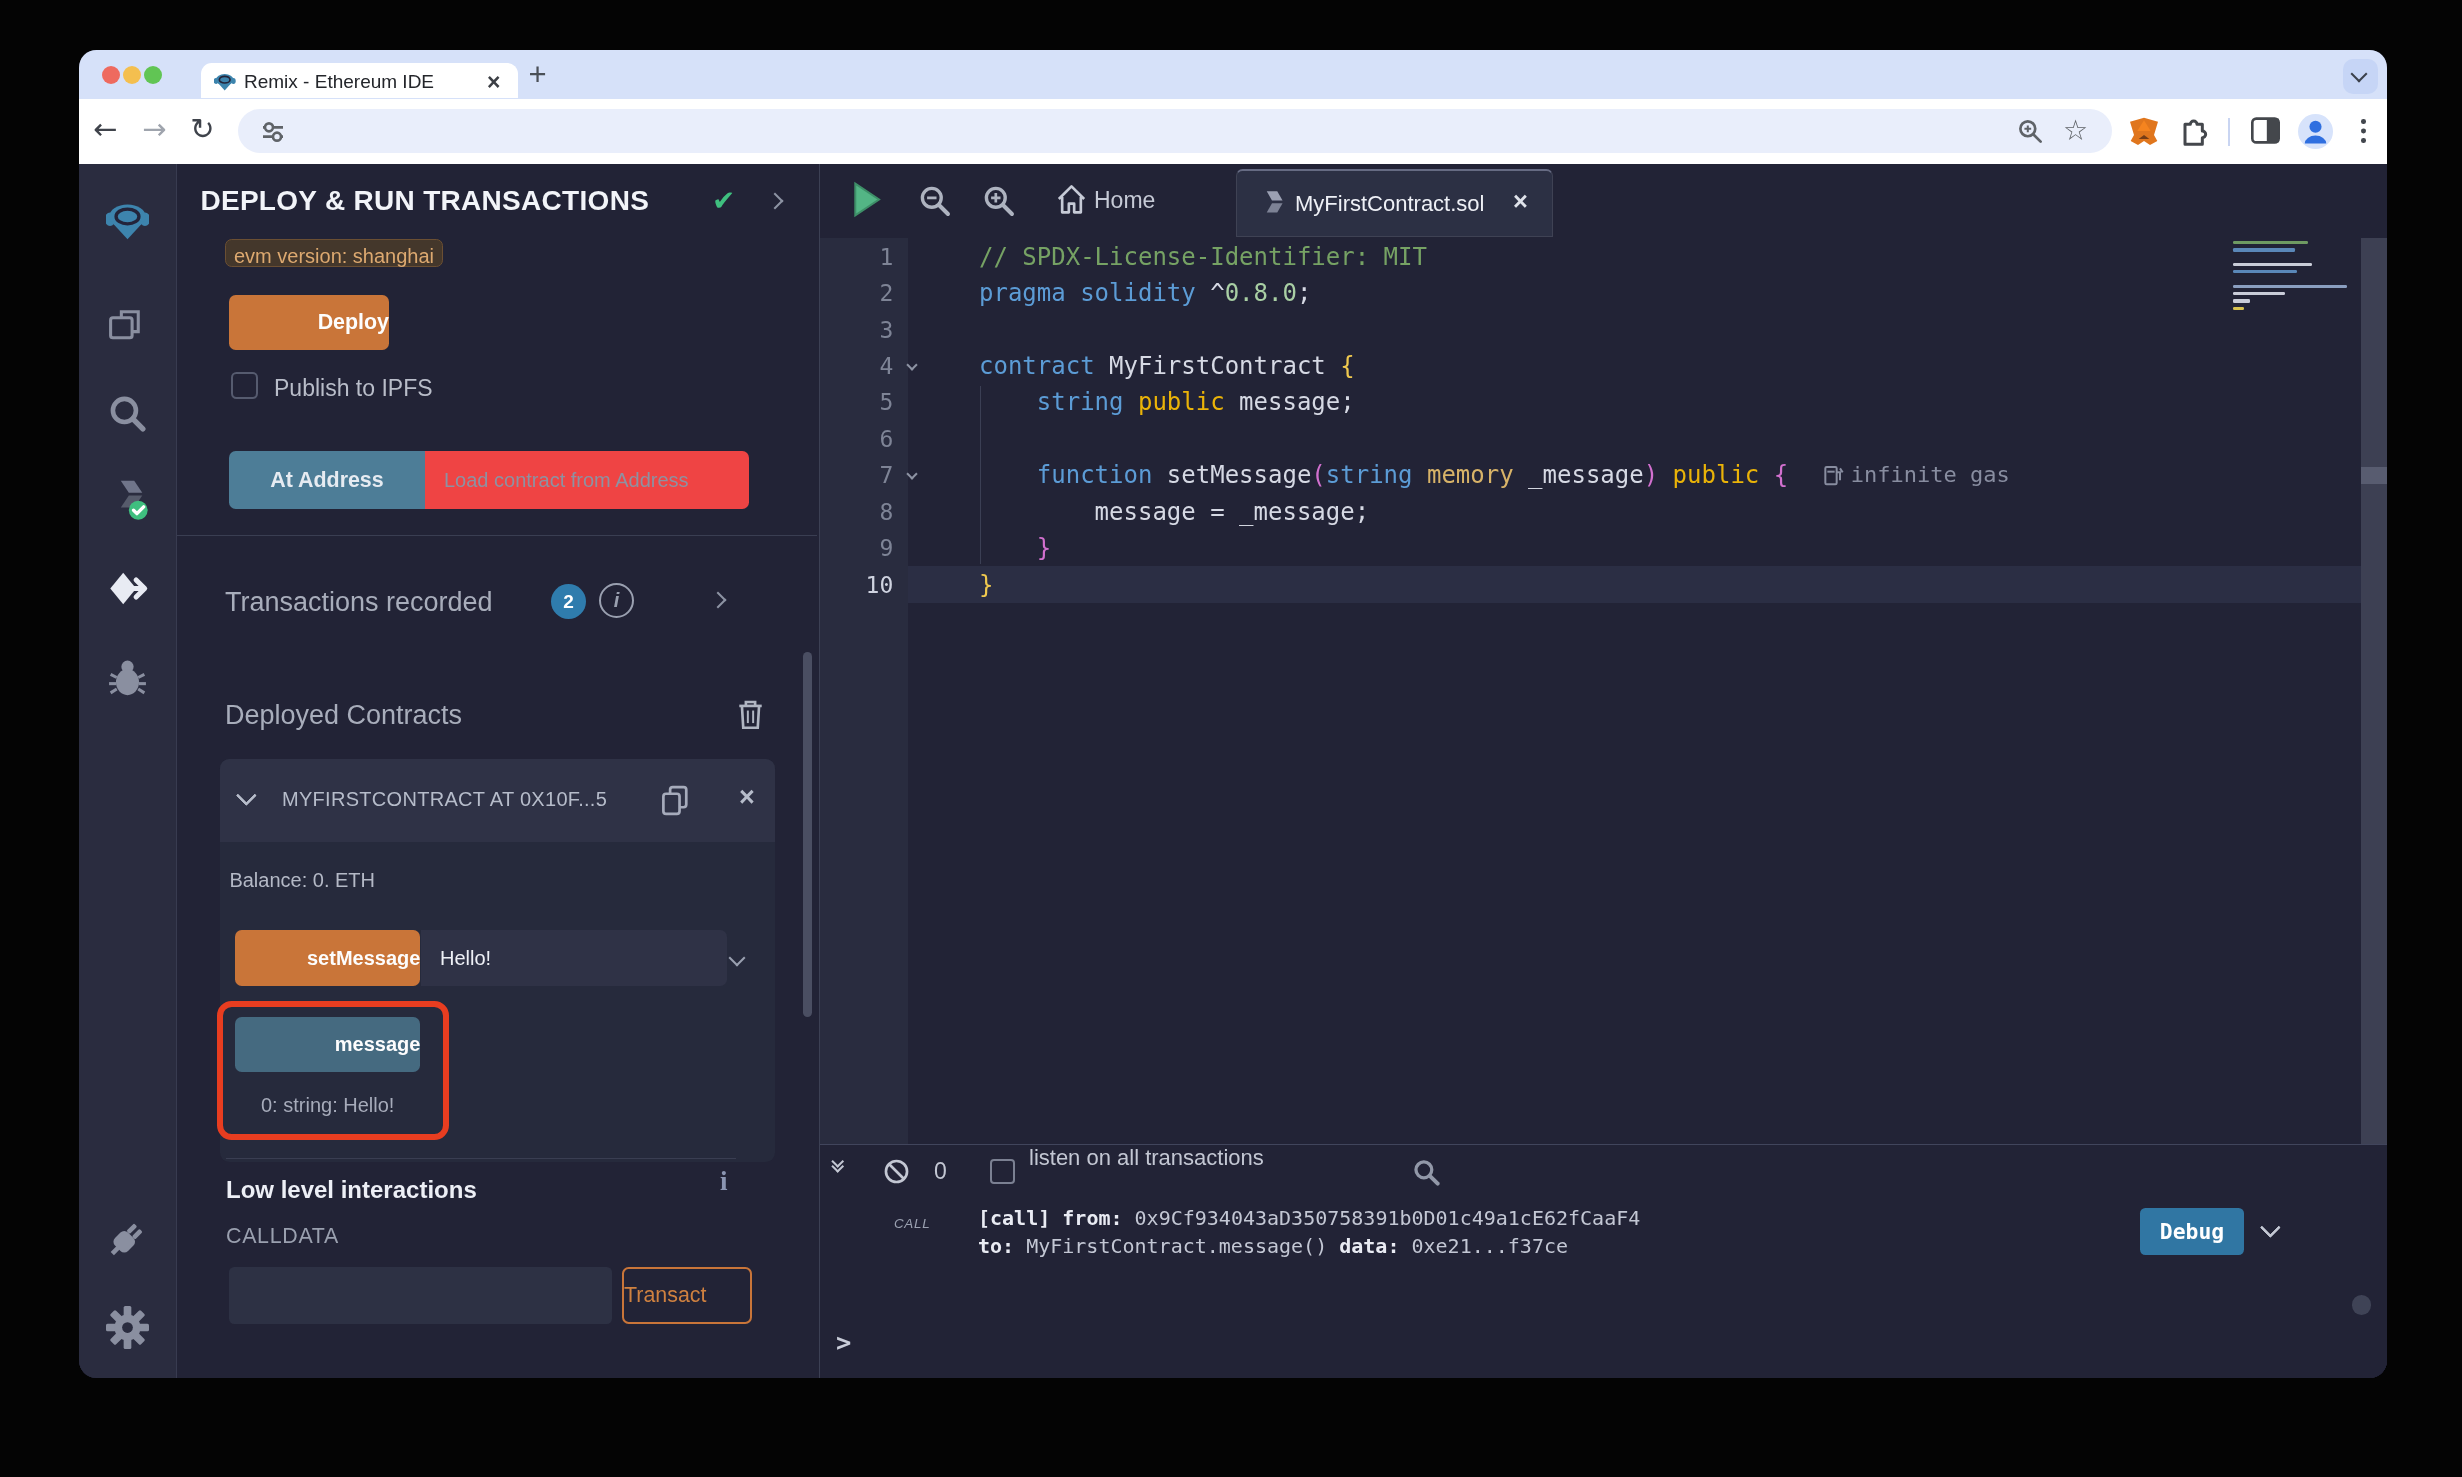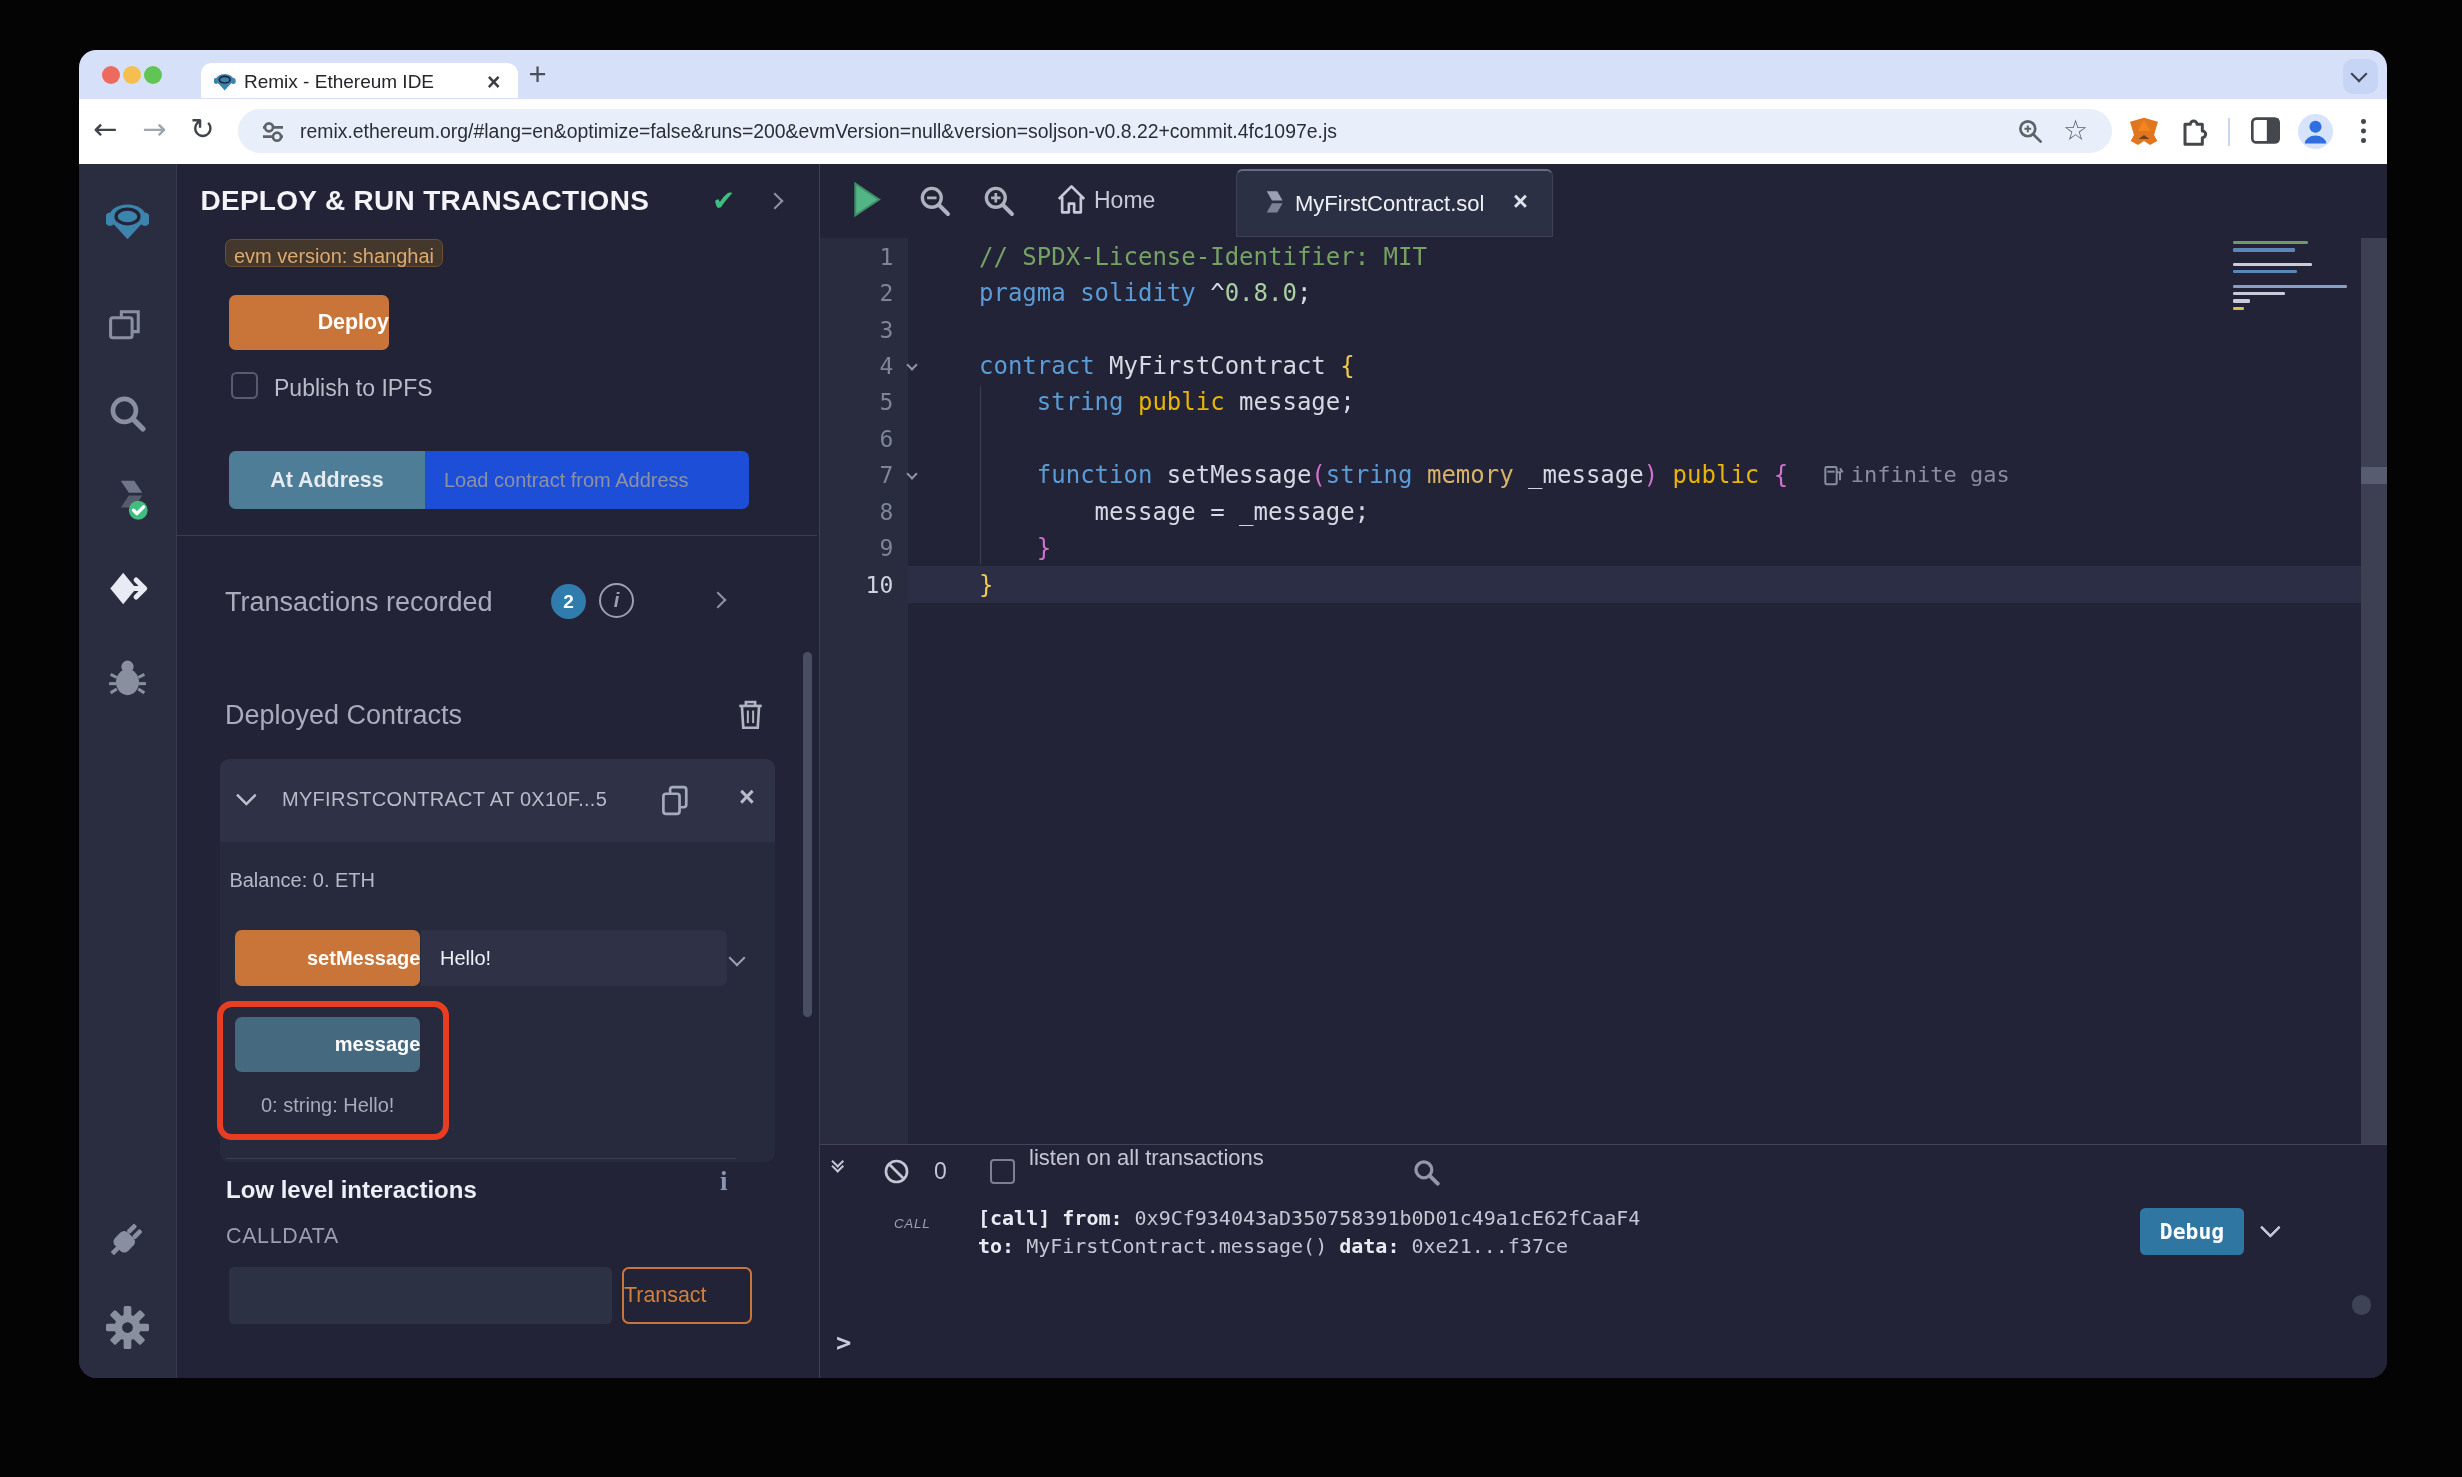--- a/index.html
+++ b/index.html
@@ -31,21 +31,21 @@
   .railicon{position:absolute;left:27.4px;width:43px;height:43px}
   
   #panel{position:absolute;left:98px;top:114px;width:640px;height:1214px;background:#222336}
   #panel-title{position:absolute;left:23.4px;top:21.4px;font-size:28px;font-weight:700;color:#f2f4f9;letter-spacing:0.3px;white-space:nowrap}
   #evm-badge{position:absolute;left:48px;top:75px;width:218px;height:28px;background:#44372b;border:1.3px solid #6b4f33;border-radius:6.7px;color:#dda970;font-size:20px;text-align:center;line-height:33px;white-space:nowrap}
   .btn{display:block;text-align:right;color:#fdfdfd;font-weight:700;border:none;cursor:pointer}
   #deploy-btn{position:absolute;left:52px;top:131px;width:160px;height:55px;background:#c97539;border-radius:6.7px;font-size:21.4px;line-height:55px}
   #publish-box{position:absolute;left:54px;top:208px;width:27px;height:27px;border:2px solid #565b6f;border-radius:5.4px;background:transparent}
   #publish-label{position:absolute;left:97px;top:211px;font-size:23px;color:#b9bdc9}
   #ataddr-btn{position:absolute;left:52px;top:287px;width:196px;height:58px;background:#4d7d97;border-radius:6.7px 0 0 6.7px;font-size:21.4px;line-height:58px;color:#e6ebf1;font-weight:600;text-align:center}
-  #ataddr-input{position:absolute;left:248px;top:287px;width:324px;height:58px;background:#1d4ed8;border:none;border-radius:0 6.7px 6.7px 0;color:#e6ebf1;font-size:20px;padding-left:19px;outline:none}
+  #ataddr-input{position:absolute;left:248px;top:287px;width:324px;height:58px;background:#ef4444;border:none;border-radius:0 6.7px 6.7px 0;color:#e6ebf1;font-size:20px;padding-left:19px;outline:none}
   #ataddr-input::placeholder{color:#8d92a2}
   .hdivider{position:absolute;height:1.3px;background:#3a3e52}
   #tx-label{position:absolute;left:48px;top:423px;font-size:27px;color:#a8adbb}
   #tx-badge{position:absolute;left:374px;top:420px;width:35px;height:35px;border-radius:50%;background:#2f7cad;color:#fff;font-size:19px;font-weight:700;text-align:center;line-height:35px}
   #tx-info{position:absolute;left:422px;top:419px;width:35px;height:35px;border:2px solid #9aa0b0;border-radius:50%;color:#9aa0b0;font-size:20px;font-weight:700;text-align:center;line-height:31px;font-style:italic}
   #deployed-label{position:absolute;left:48px;top:536px;font-size:27px;color:#a8adbb}
   #contract-card{position:absolute;left:43px;top:595px;width:555px;height:403px;background:#262a3c;border-radius:9.4px}
   #card-head{position:absolute;left:0;top:0;width:555px;height:83px;background:#2f3246;border-radius:9.4px 9.4px 0 0}
   #contract-name{position:absolute;left:62px;top:29px;font-size:20px;color:#b6bcca;letter-spacing:0.3px;white-space:nowrap}
   #balance{position:absolute;left:9.4px;top:110px;font-size:20px;color:#b4b9c6}
@@ -129,21 +129,20 @@
     <span class="navbtn glyph" style="left:8.7px;color:#3f434b">←</span>
     <span class="navbtn glyph" style="left:58px;color:#9fa4ad">→</span>
     <span class="navbtn glyph" style="left:106px;color:#3f434b">↻</span>
     <div id="urlpill">
       <svg class="abs" style="left:23px;top:10.7px" width="24" height="24" viewBox="0 0 36 36">
         <line x1="3" y1="11" x2="33" y2="11" stroke="#5f6368" stroke-width="4"></line>
         <line x1="3" y1="25" x2="33" y2="25" stroke="#5f6368" stroke-width="4"></line>
         <circle cx="12" cy="11" r="6" fill="#e9eefb" stroke="#5f6368" stroke-width="4"></circle>
         <circle cx="24" cy="25" r="6" fill="#e9eefb" stroke="#5f6368" stroke-width="4"></circle>
       </svg>
-      <span id="urltext">remix.ethereum.org/#lang=en&amp;optimize=false&amp;runs=200&amp;evmVersion=null&amp;version=soljson-v0.8.22+commit.4fc1097e.js</span>
       <svg class="abs" style="left:1779px;top:8.7px" width="27" height="27" viewBox="0 0 40 40">
         <circle cx="16" cy="16" r="11" fill="none" stroke="#5f6368" stroke-width="4"></circle>
         <line x1="24" y1="24" x2="35" y2="35" stroke="#5f6368" stroke-width="4" stroke-linecap="round"></line>
         <line x1="11" y1="16" x2="21" y2="16" stroke="#5f6368" stroke-width="3"></line>
         <line x1="16" y1="11" x2="16" y2="21" stroke="#5f6368" stroke-width="3"></line>
       </svg>
       <span class="abs glyph" style="left:1825px;top:5.4px;font-size:28px;color:#5f6368">☆</span>
     </div>
     <svg class="abs" style="left:2049px;top:16px" width="32" height="32" viewBox="0 0 48 48">
       <polygon points="24,4 3,10 9,30 4,39 15,45 24,39 33,45 44,39 39,30 45,10" fill="#e0761d"></polygon>

